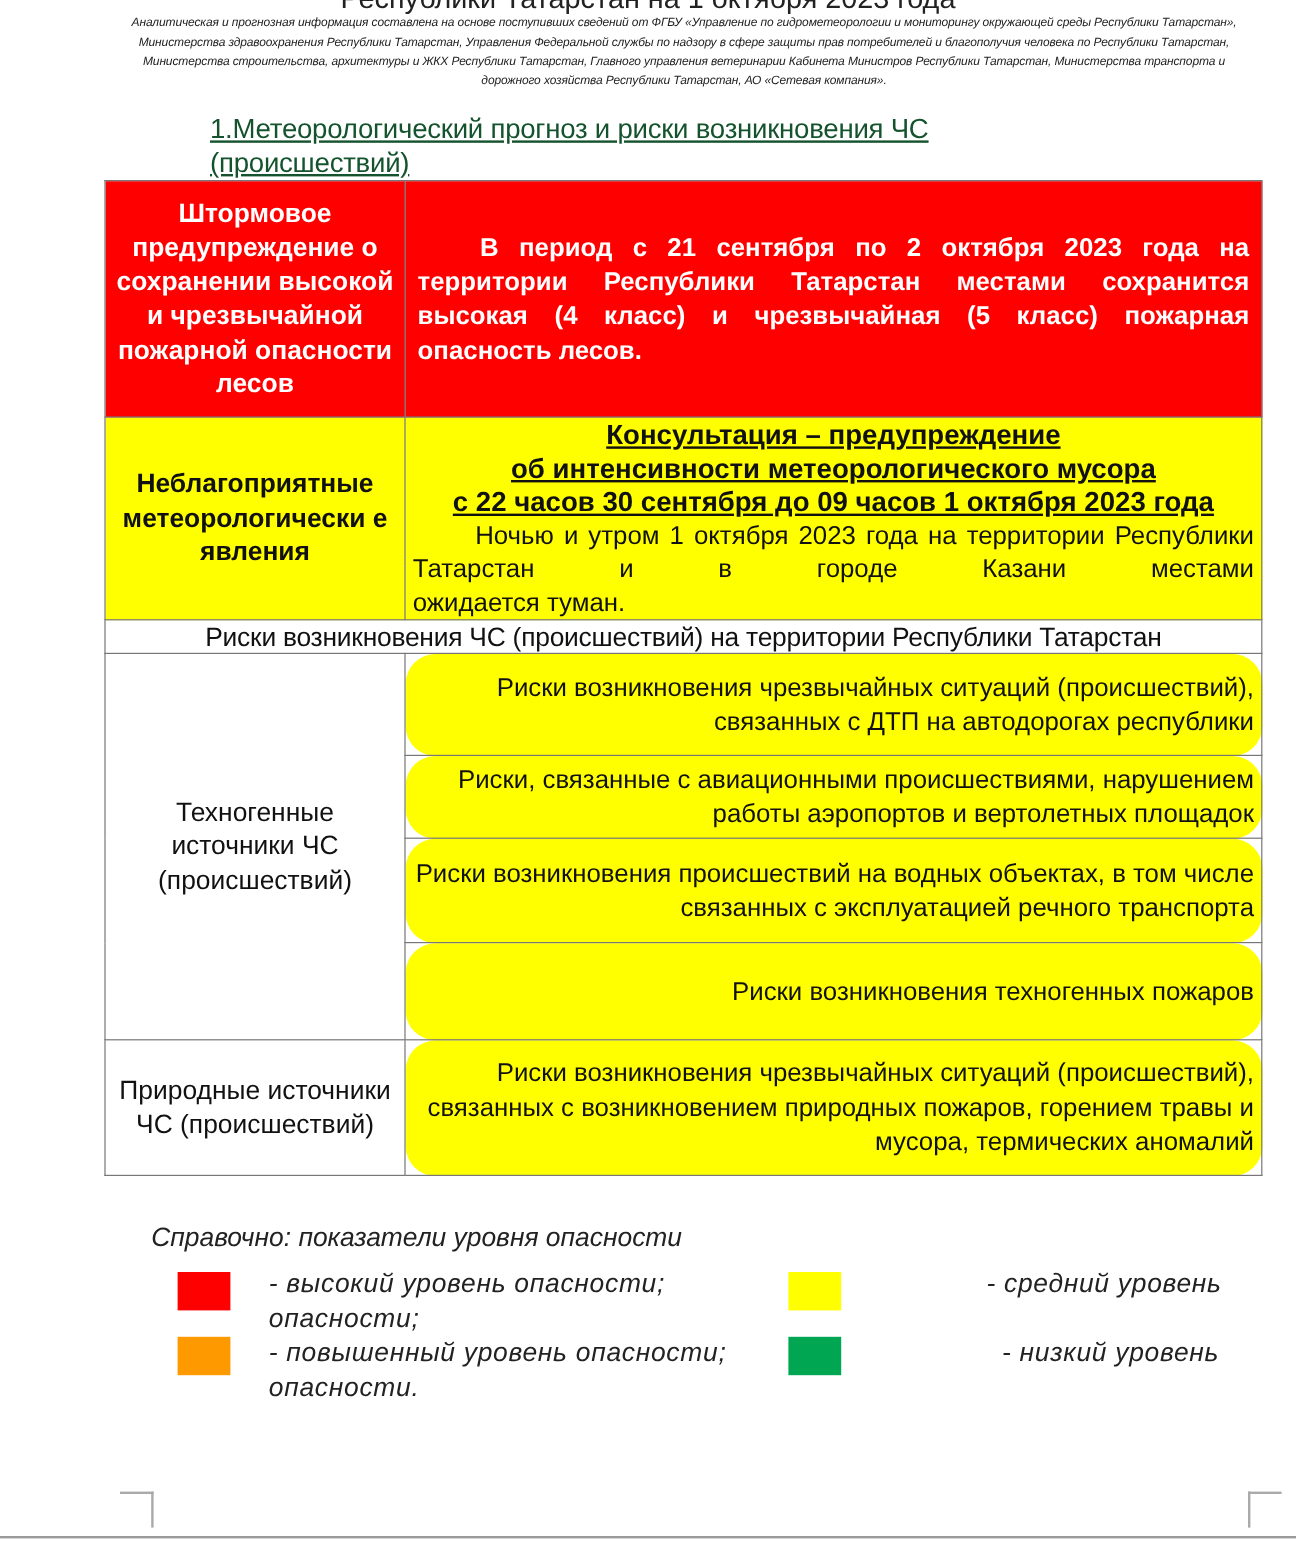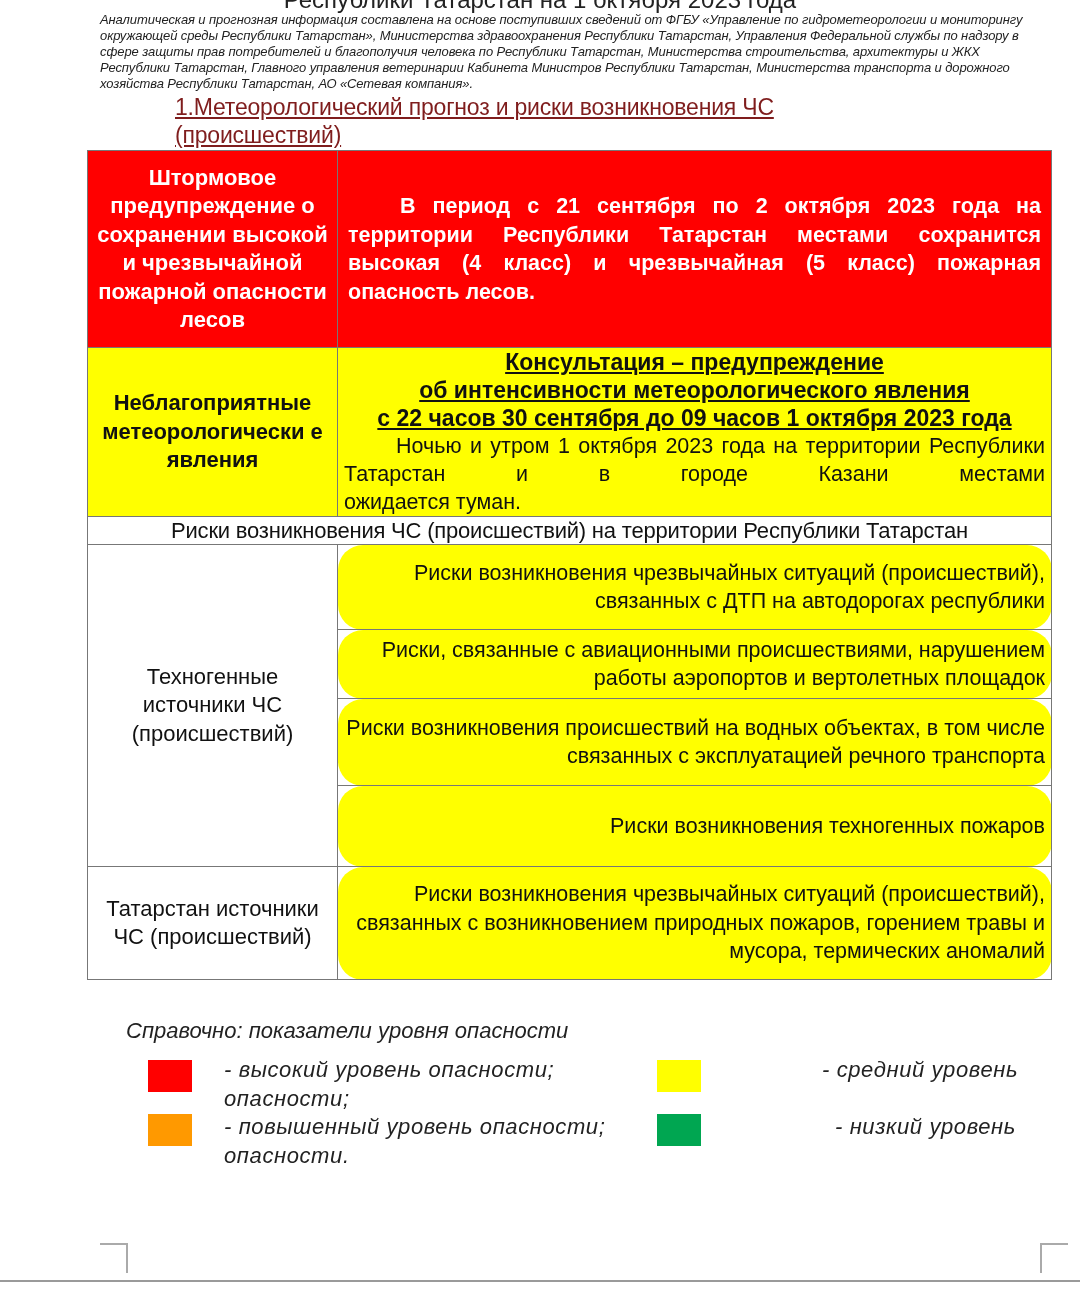--- a/index.html
+++ b/index.html
@@ -23,36 +23,36 @@
       text-align: center;
       font-size: 24px;
       color: #222;
       white-space: nowrap;
     }
     .intro {
       position: absolute;
       top: 12px;
       left: 100px;
       width: 940px;
-      text-align: left;
+      text-align: center;
       font-style: italic;
-      font-size: 13px;
+      font-size: 10px;
       line-height: 16px;
       color: #222;
       letter-spacing: -0.1px;
     }
     .section-heading {
       position: absolute;
       top: 93px;
       left: 175px;
       width: 700px;
       font-size: 23px;
       line-height: 28px;
       text-decoration: underline;
-      color: #7f1d1d;
+      color: #14532d;
       letter-spacing: -0.2px;
     }
     table.risk-table {
       position: absolute;
       top: 150px;
       left: 87px;
       width: 964px;
       border-collapse: collapse;
       table-layout: fixed;
     }
@@ -186,21 +186,21 @@
     </colgroup>
   <tbody>
       <tr>
     <td class="red storm-label">Штормовое предупреждение о сохранении высокой и чрезвычайной пожарной опасности лесов</td>
     <td class="red storm-text">В период с 21 сентября по 2 октября 2023 года на территории Республики Татарстан местами сохранится высокая (4 класс) и чрезвычайная (5 класс) пожарная опасность лесов.</td>
   </tr>
   <tr>
     <td class="yellow meteo-label">Неблагоприятные метеорологически е явления</td>
     <td class="yellow">
       <div class="consult">Консультация – предупреждение</div>
-      <div class="consult">об интенсивности метеорологического явления</div>
+      <div class="consult">об интенсивности метеорологического мусора</div>
       <div class="consult">с 22 часов 30 сентября  до  09 часов 1 октября 2023 года</div>
       <div class="fog">Ночью и утром 1 октября 2023 года на территории Республики Татарстан и в городе Казани   местами</div>
       <div class="fog-last">ожидается туман.</div>
     </td>
   </tr>
   <tr>
     <td colspan="2" class="white risk-header" style="font-weight:normal;">Риски возникновения ЧС (происшествий) на территории Республики Татарстан</td>
   </tr>
   <tr>
     <td rowspan="4" class="white src-label">Техногенные источники ЧС (происшествий)</td>
@@ -209,21 +209,21 @@
   <tr>
     <td class="yellow risk-cell h-avia">Риски, связанные с авиационными происшествиями, нарушением работы аэропортов и вертолетных площадок</td>
   </tr>
   <tr>
     <td class="yellow risk-cell h-water">Риски возникновения происшествий на водных объектах, в том числе связанных с эксплуатацией речного транспорта</td>
   </tr>
   <tr>
     <td class="yellow risk-cell h-tech">Риски возникновения техногенных пожаров</td>
   </tr>
   <tr>
-    <td class="white src-label h-nat">Татарстан источники ЧС (происшествий)</td>
+    <td class="white src-label h-nat">Природные источники ЧС (происшествий)</td>
     <td class="yellow risk-cell h-nat">Риски возникновения чрезвычайных ситуаций (происшествий), связанных с возникновением природных пожаров, горением травы и мусора, термических аномалий</td>
   </tr>
 </tbody>
   </table>
 
 <div class="legend-title">Справочно: показатели уровня опасности</div>
 
 <div class="swatch" id="sw-high" style="left: 148px; top: 1060px; background: rgb(255, 0, 0);"></div>
 <div class="legend-text" style="left:224px; top:1055px;">- высокий уровень опасности;</div>
 <div class="legend-text" style="left:224px; top:1084px;">опасности;</div>

